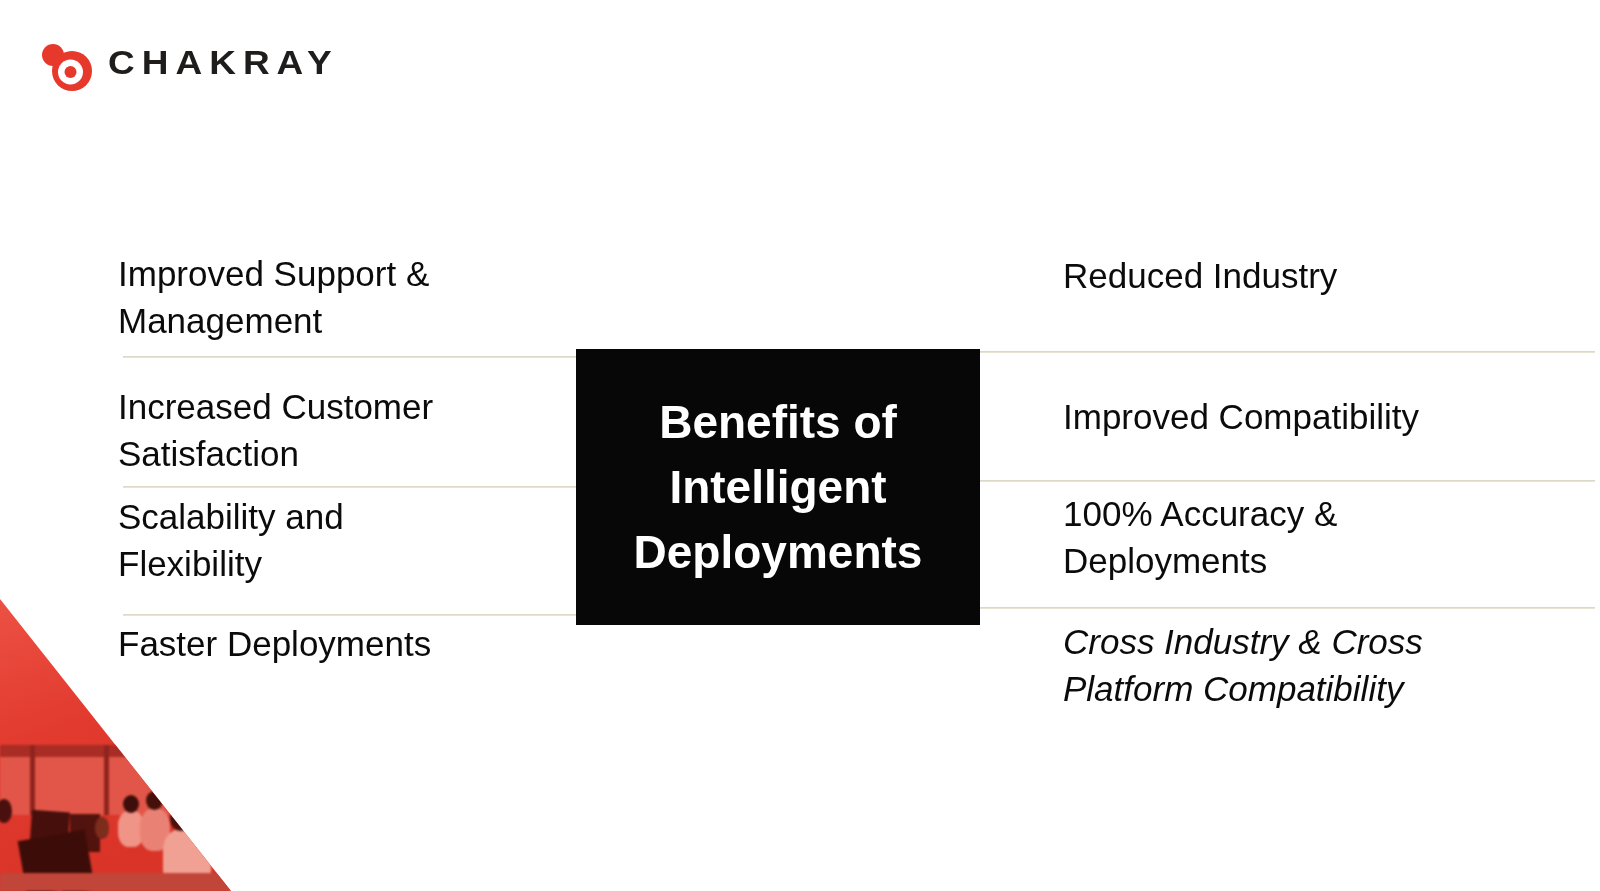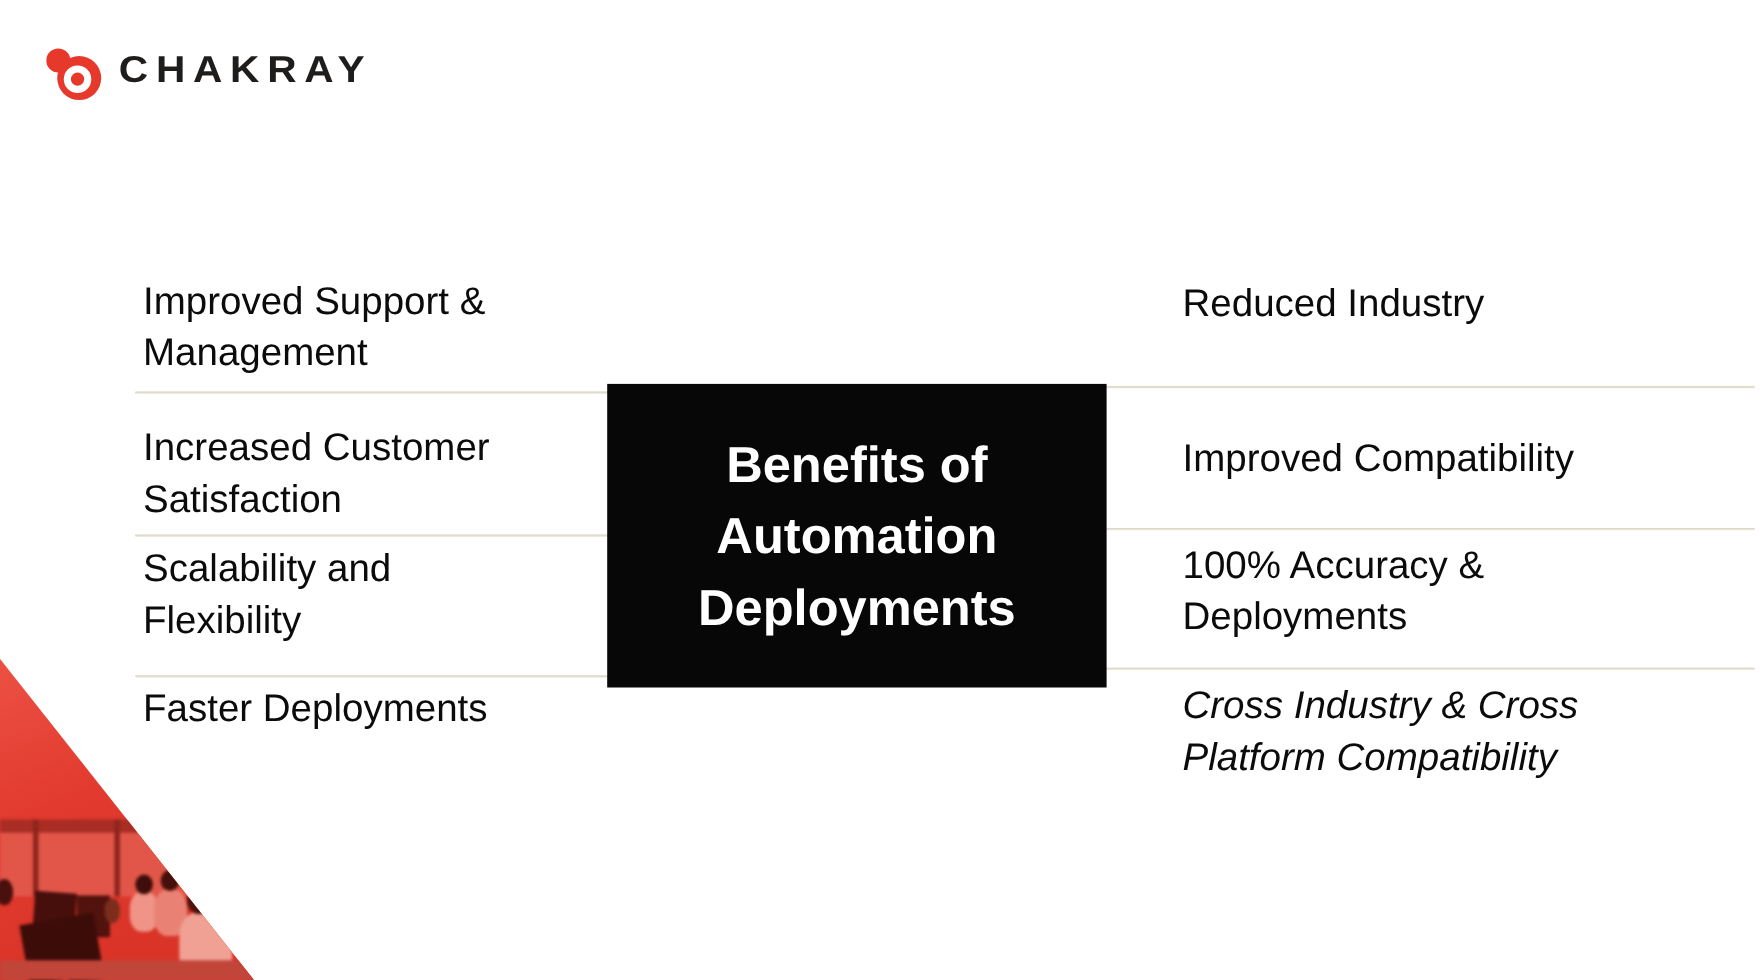--- a/index.html
+++ b/index.html
@@ -33,38 +33,37 @@
   .sep-r2 { left: 957px; top: 480px; width: 638px; }
   .sep-r3 { left: 957px; top: 607px; width: 638px; }
 
   
   .benefit {
     position: absolute;
     font-size: 35px;
     line-height: 47px;
     color: #0b0b0b;
     white-space: nowrap;
-    margin-left: 12px;
   }
   .benefit.left  { left: 118px; }
   .benefit.right { left: 1063px; }
   .b-l1 { top: 250px; }
   .b-l2 { top: 383px; }
   .b-l3 { top: 493px; }
   .b-l4 { top: 620px; }
   .b-r1 { top: 252px; }
   .b-r2 { top: 393px; }
   .b-r3 { top: 490px; }
   .b-r4 { top: 618px; font-style: italic; }
 
   
   .title-box {
     position: absolute;
-    left: 552px; top: 349px;
-    width: 454px; height: 276px;
+    left: 576px; top: 349px;
+    width: 404px; height: 276px;
     background: #070707;
     color: #ffffff;
     display: flex;
     flex-direction: column;
     align-items: center;
     justify-content: center;
     text-align: center;
     font-size: 46px;
     font-weight: bold;
     line-height: 65px;
@@ -150,21 +149,21 @@
     <div>100% Accuracy &amp;</div>
     <div>Deployments</div>
   </div>
   <div class="benefit right b-r4">
     <div>Cross Industry &amp; Cross</div>
     <div>Platform Compatibility</div>
   </div>
 
   <div class="title-box">
     <div>Benefits of</div>
-    <div>Automation</div>
+    <div>Intelligent</div>
     <div>Deployments</div>
   </div>
 
   <div class="corner">
     <div class="corner-base"></div>
     <div class="photo">
       <div class="ph ph-ceiling"></div>
       <div class="ph ph-window"></div>
       <div class="ph ph-frame1"></div>
       <div class="ph ph-frame2"></div>

